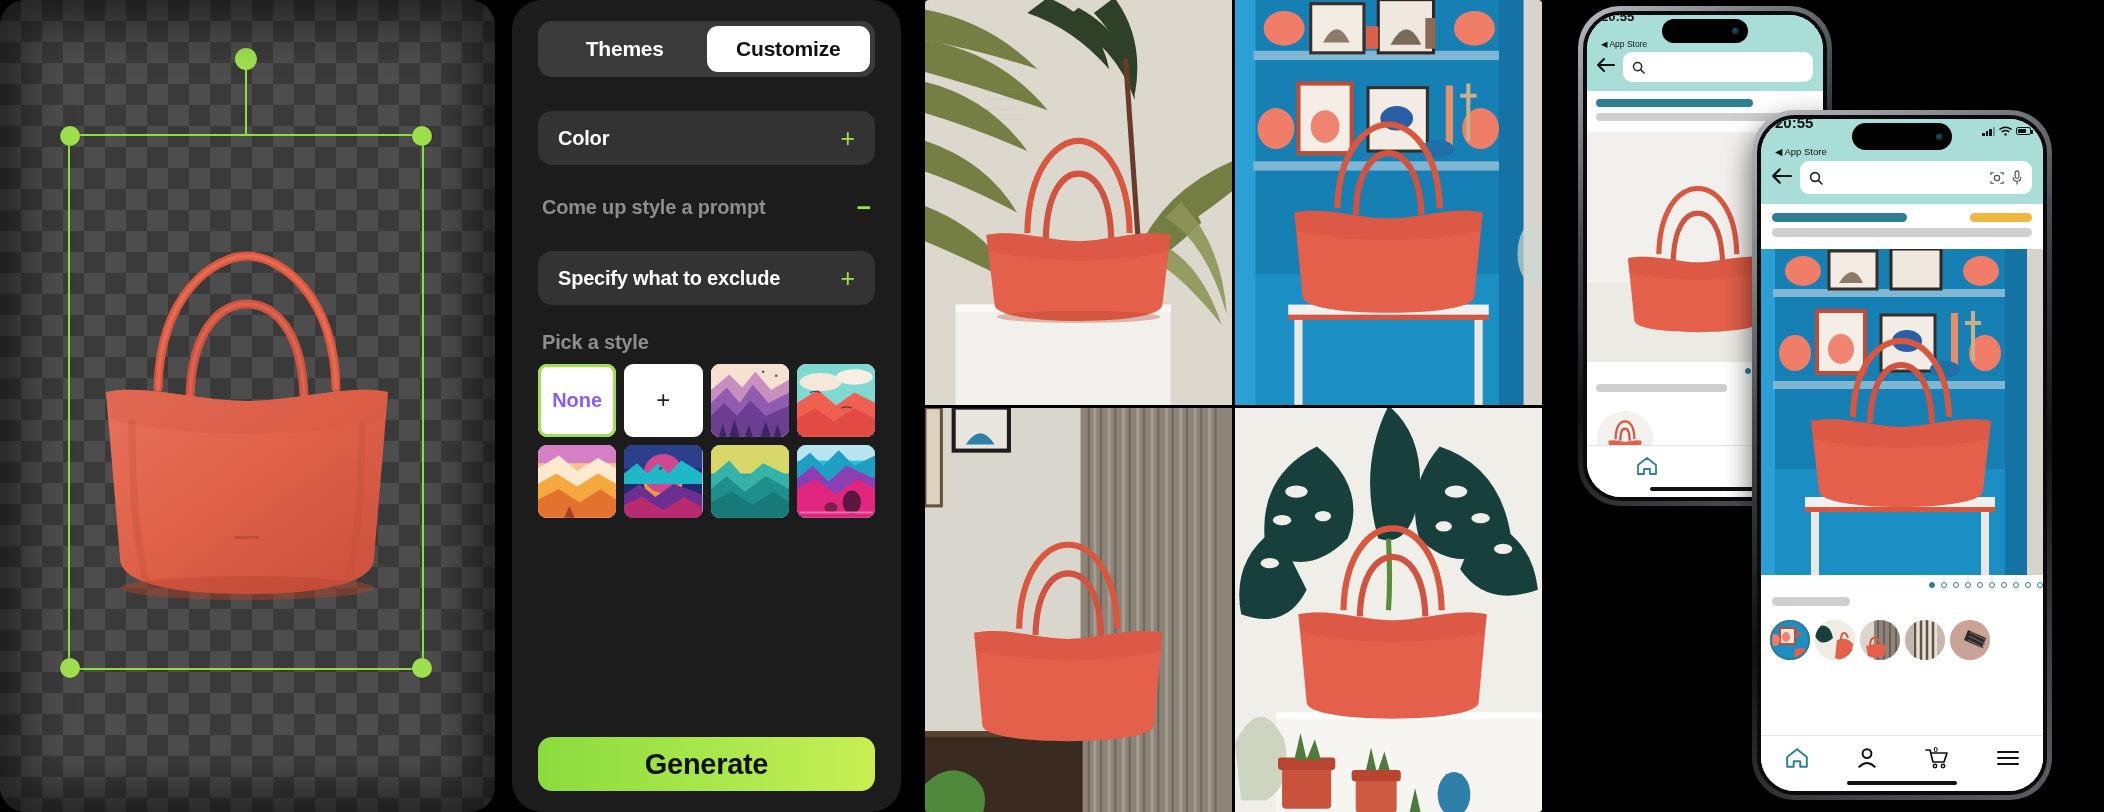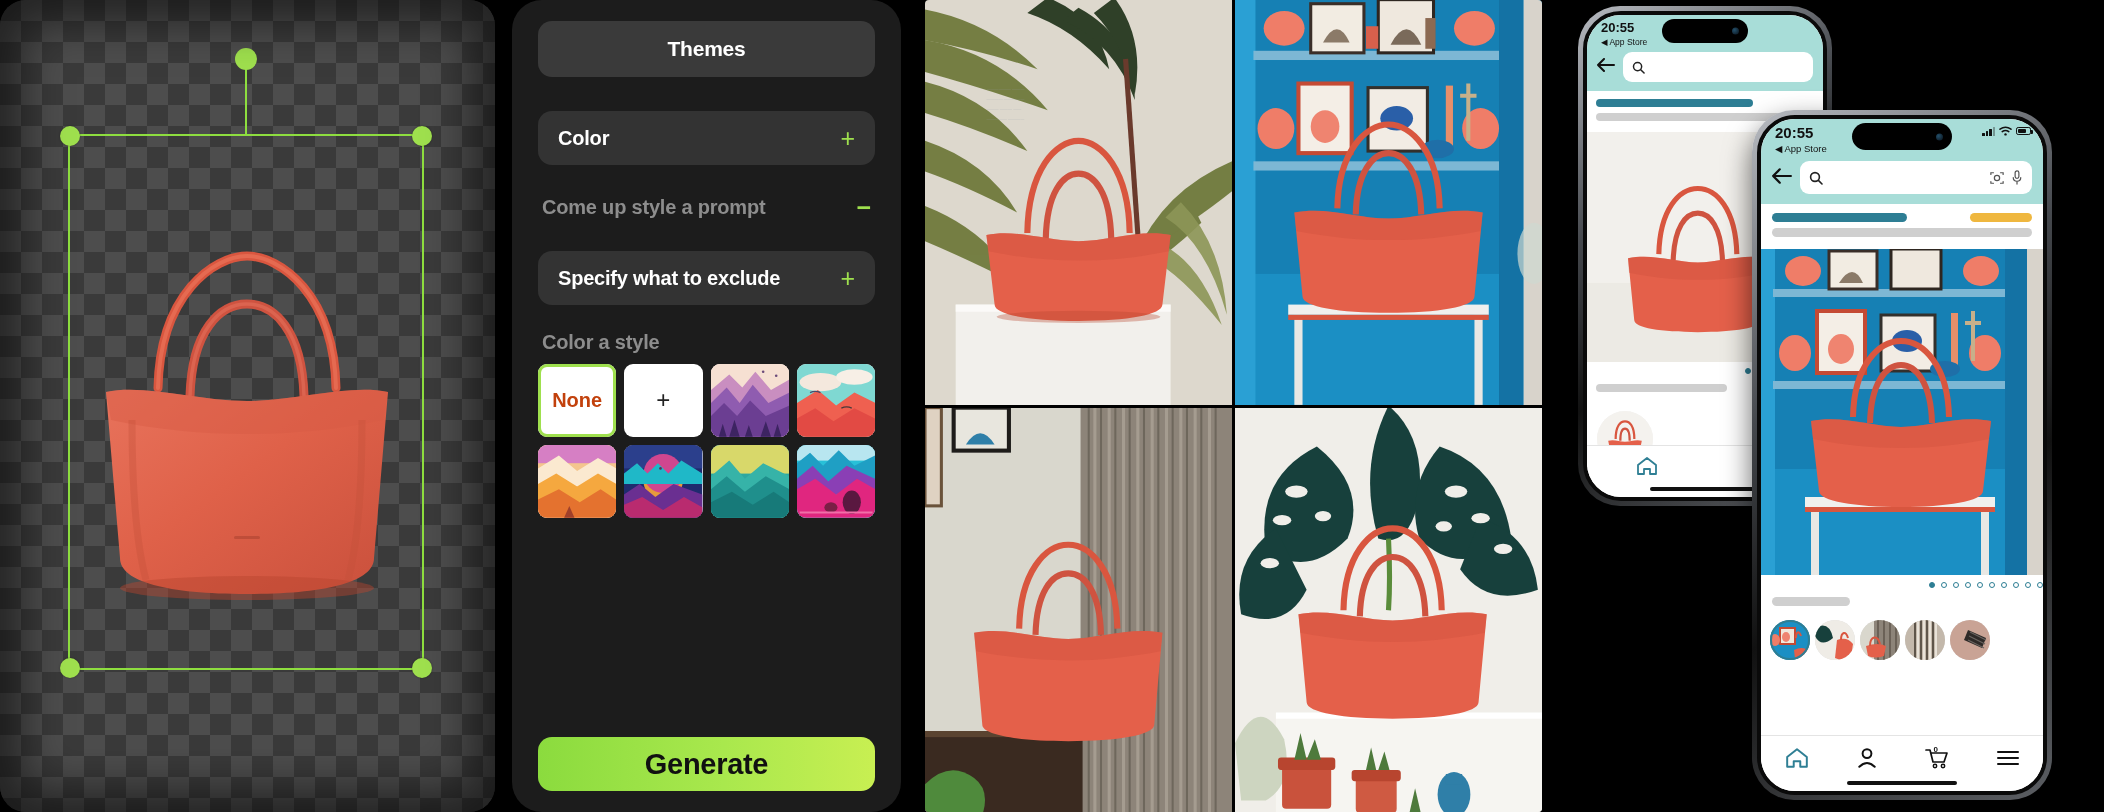--- a/index.html
+++ b/index.html
@@ -104,21 +104,21 @@
   .style-grid {
     display:grid; grid-template-columns: repeat(4, 1fr); gap: 8px;
   }
   .style-cell {
     position:relative; aspect-ratio: 1 / 0.93; border-radius: 9px; overflow:hidden;
     cursor:pointer; background:#fff;
   }
   .style-cell.selected { outline: 3px solid #9fe04e; outline-offset:-3px; }
   .style-cell .none-txt {
     position:absolute; inset:0; display:flex; align-items:center; justify-content:center;
-    font-size: 20px; font-weight: 700; color:#c2410c;
+    font-size: 20px; font-weight: 700; color:#8b5cf6;
   }
   .style-cell .plus-txt {
     position:absolute; inset:0; display:flex; align-items:center; justify-content:center;
     font-size: 24px; font-weight: 500; color:#222;
   }
   .thumb-svg { width:100%; height:100%; display:block; }
 
   .gen-btn {
     margin-top: auto; height: 54px; border-radius: 14px; border:none;
     background: linear-gradient(90deg, #8bdb3e 0%, #a9e84d 55%, #c8ef52 100%);
@@ -143,24 +143,24 @@
   }
   .phone-inner {
     position:relative; width:100%; height:100%; background:#fff;
     border-radius: 38px; overflow:hidden; border: 4px solid #0a0a0a;
   }
   .phone-a { left: 1578px; top: 6px; width: 254px; height: 500px; }
   .phone-b { left: 1752px; top: 110px; width: 300px; height: 690px; }
 
   .status-bar {
     position:relative; height: 34px; background:#a8ddd8;
-    display:flex; align-items:center; padding: 3px 14px 0;
+    display:flex; align-items:flex-end; padding: 3px 14px 0;
   }
   .sb-left { font-size: 13px; font-weight:700; color:#111; line-height:1; }
-  .sb-appstore { font-size: 8.5px; color:#111; margin-top:3px; }
+  .sb-appstore { font-size: 8.5px; color:#111; margin-top:16px; }
   .dyn-island {
     position:absolute; left:50%; top:4px; transform:translateX(-50%);
     width: 86px; height: 24px; background:#000; border-radius:14px;
   }
   .dyn-island::after {
     content:''; position:absolute; right:9px; top:50%; transform:translateY(-50%);
     width:7px; height:7px; border-radius:50%;
     background: radial-gradient(circle at 35% 35%, #24506b, #081018);
   }
   .sb-right {
@@ -259,41 +259,42 @@
       <div class="sel-handle sh-bl"></div>
       <div class="sel-handle sh-br"></div>
     </div>
     <div class="canvas-vignette"></div>
   </div>
 
   <div class="side-panel">
 
     <div class="seg">
       <div class="seg-btn">Themes</div>
+      <div class="seg-btn active">Customize</div>
     </div>
 
     <div class="accordion">
       <span class="label">Color</span>
       <span class="plus-ico">+</span>
     </div>
 
     <div class="section-head">
       <span class="label">Come up style a prompt</span>
       <span class="minus-ico">−</span>
     </div>
 
 
     <div class="excl-wrap">
       <div class="accordion">
         <span class="label">Specify what to exclude</span>
         <span class="plus-ico">+</span>
       </div>
     </div>
 
-    <div class="pick-label">Color a style</div>
+    <div class="pick-label">Pick a style</div>
 
     <div class="style-grid">
       <div class="style-cell selected">
         <span class="none-txt">None</span>
       </div>
       <div class="style-cell">
         <span class="plus-txt">+</span>
       </div>
       <div class="style-cell">
         <svg class="thumb-svg" viewBox="0 0 60 56" preserveAspectRatio="none">

